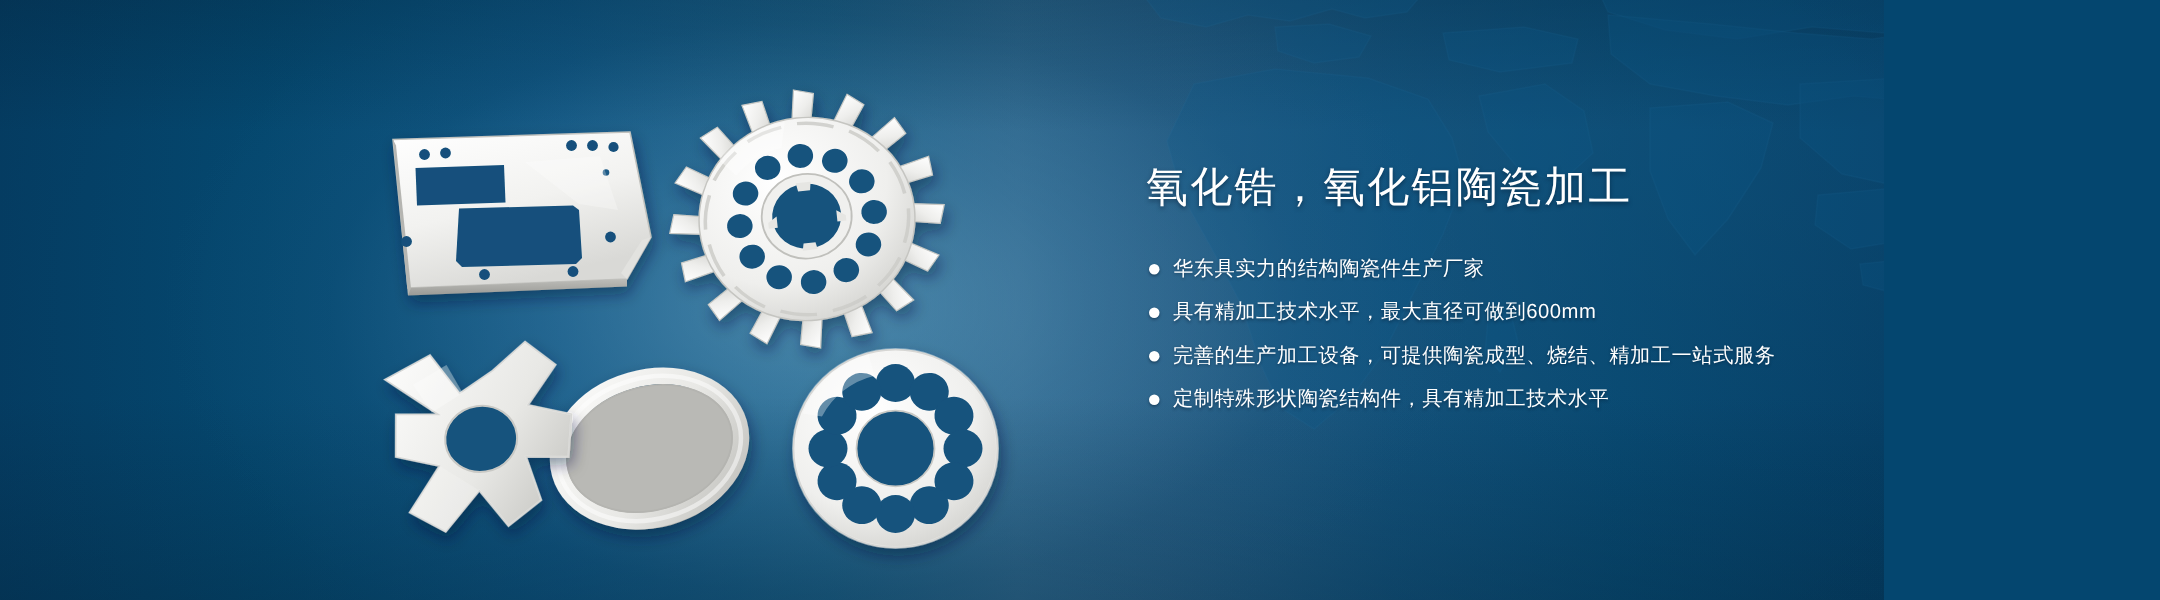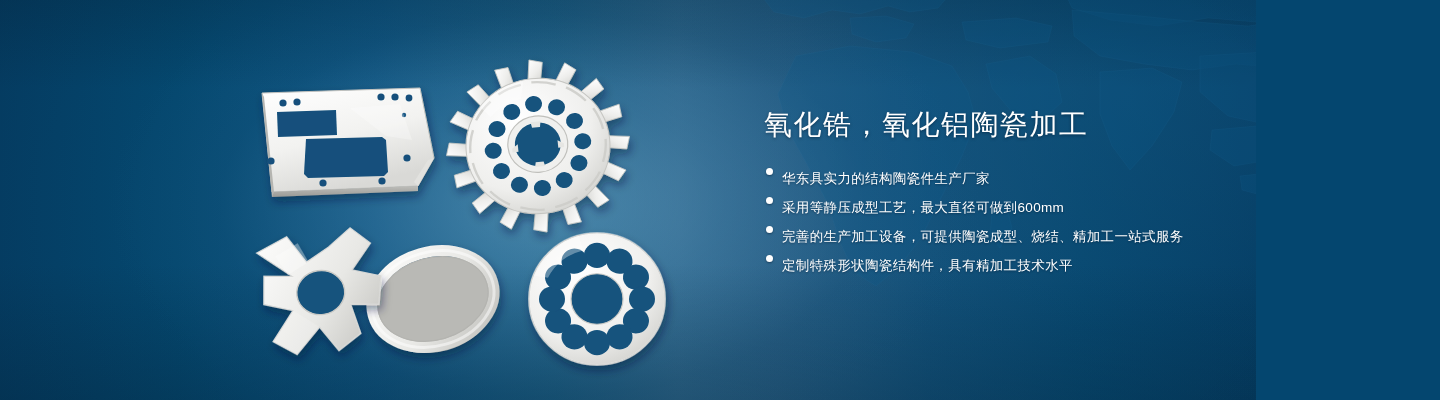--- a/index.html
+++ b/index.html
@@ -101,21 +101,21 @@
     text-shadow: 0 1px 3px rgba(0,20,40,0.5);
     white-space: nowrap;
   }
   .bullets {
     list-style: none;
     margin: 26px 0 0 2px;
     padding: 0;
   }
   .bullet {
     display: flex;
-    align-items: flex-start;
+    align-items: center;
     margin-bottom: 7px;
     white-space: nowrap;
   }
   .dot {
     width: 7px;
     height: 7px;
     border-radius: 50%;
     background: #ffffff;
     margin-right: 9px;
     flex: 0 0 auto;
@@ -364,21 +364,21 @@
 
   <div class="textblock">
     <h1 class="headline">氧化锆，氧化铝陶瓷加工</h1>
     <ul class="bullets">
       <li class="bullet">
         <span class="dot"></span>
         <span class="bullet-text">华东具实力的结构陶瓷件生产厂家</span>
       </li>
       <li class="bullet">
         <span class="dot"></span>
-        <span class="bullet-text">采用等静压成型工艺，最大直径可做到600mm</span>
+        <span class="bullet-text">具有精加工技术水平，最大直径可做到600mm</span>
       </li>
       <li class="bullet">
         <span class="dot"></span>
         <span class="bullet-text">完善的生产加工设备，可提供陶瓷成型、烧结、精加工一站式服务</span>
       </li>
       <li class="bullet">
         <span class="dot"></span>
         <span class="bullet-text">定制特殊形状陶瓷结构件，具有精加工技术水平</span>
       </li>
     </ul>

